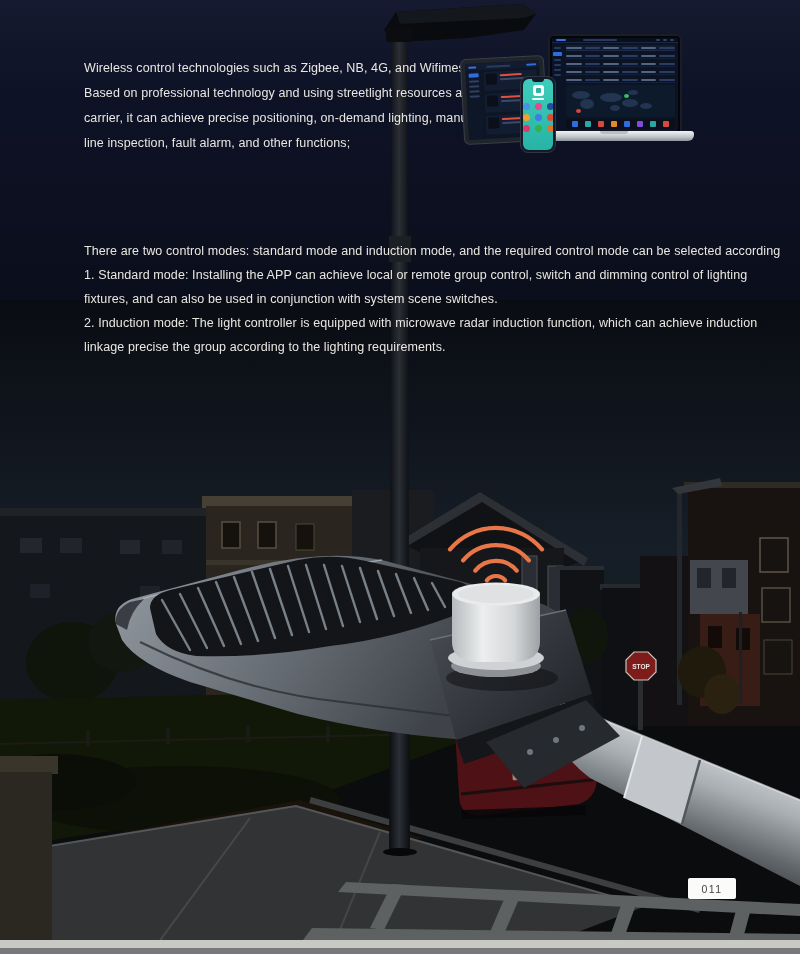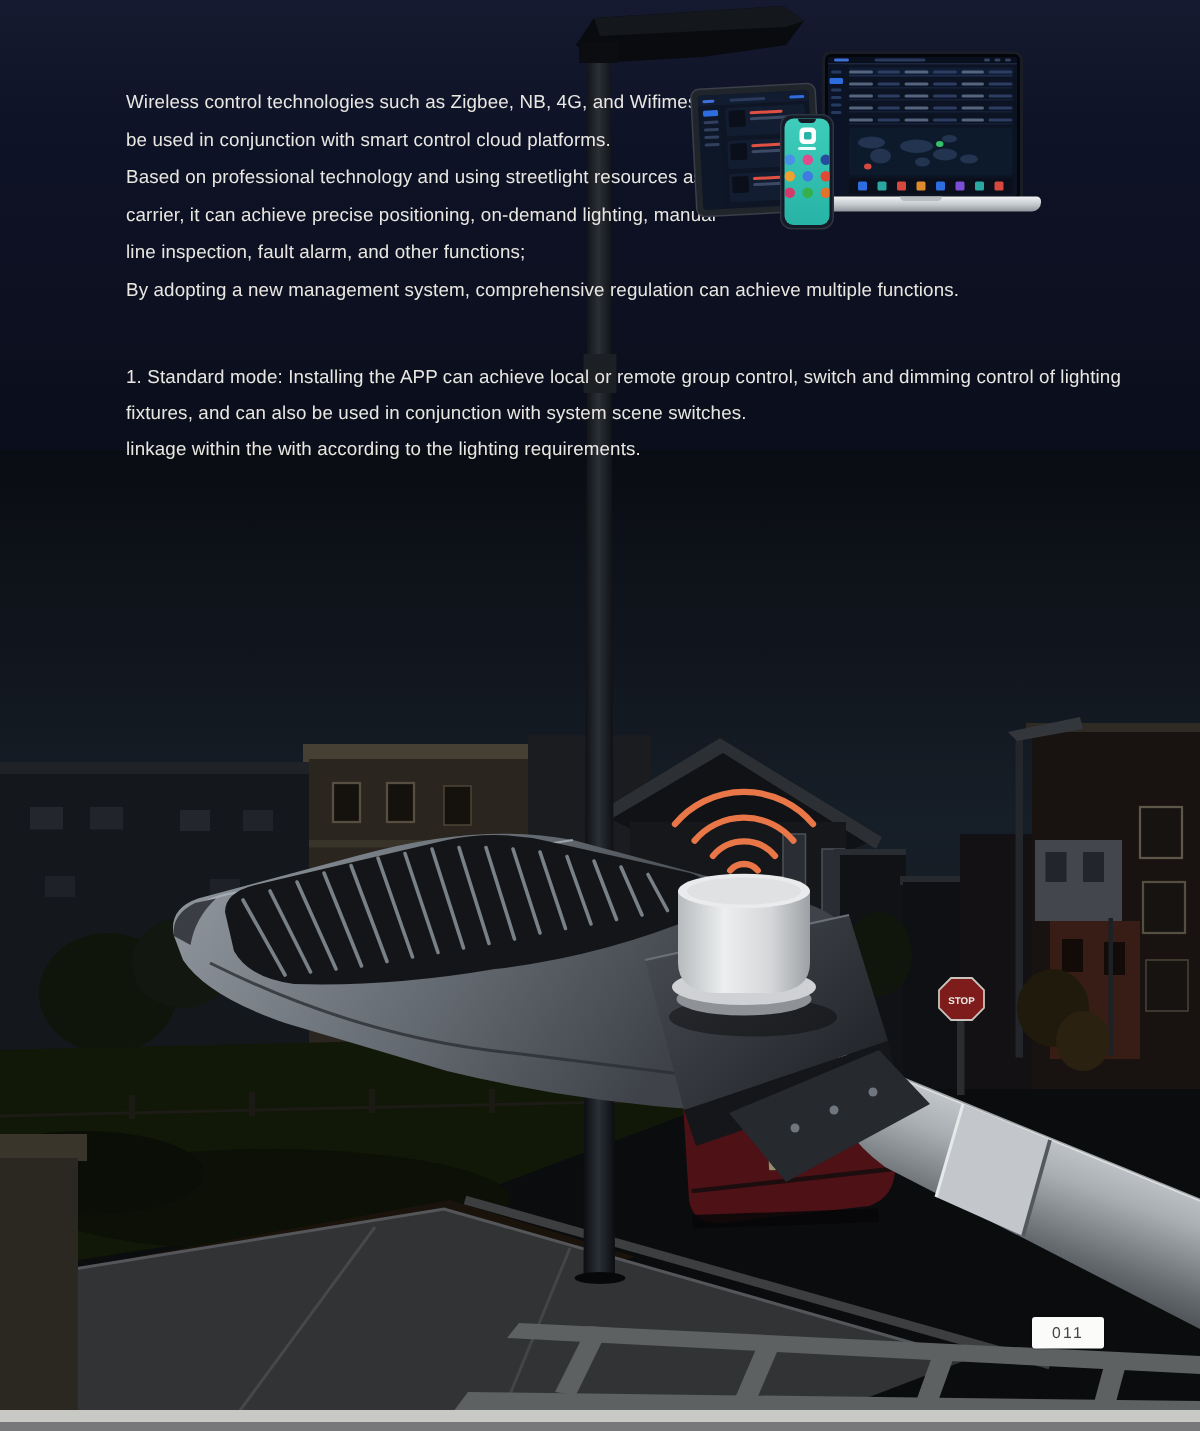--- a/index.html
+++ b/index.html
@@ -432,30 +432,30 @@
           <span class="pic" style="background:#d43a6a"></span>
           <span class="pic" style="background:#35b14c"></span>
           <span class="pic" style="background:#e2712c"></span>
         </div>
       </div>
     </div>
   </div>
 
   <div class="textblock tb1">
     <div>Wireless control technologies such as Zigbee, NB, 4G, and Wifimesh can</div>
-    <div>be used in conjunction with smart control cloud platforms.</div>
     <div>Based on professional technology and using streetlight resources as a</div>
     <div>carrier, it can achieve precise positioning, on-demand lighting, manual</div>
     <div>line inspection, fault alarm, and other functions;</div>
-    <div>By adopting a new management system, comprehensive regulation can achieve multiple functions.</div>
   </div>
 
   <div class="textblock tb2">
+    <div>There are two control modes: standard mode and induction mode, and the required control mode can be selected according</div>
     <div>1. Standard mode: Installing the APP can achieve local or remote group control, switch and dimming control of lighting</div>
     <div>fixtures, and can also be used in conjunction with system scene switches.</div>
-    <div>linkage within the with according to the lighting requirements.</div>
+    <div>2. Induction mode: The light controller is equipped with microwave radar induction function, which can achieve induction</div>
+    <div>linkage precise the group according to the lighting requirements.</div>
   </div>
 
   <div class="pagenum">
     <span>011</span>
   </div>
 
 </div>
 
 </body></html>

